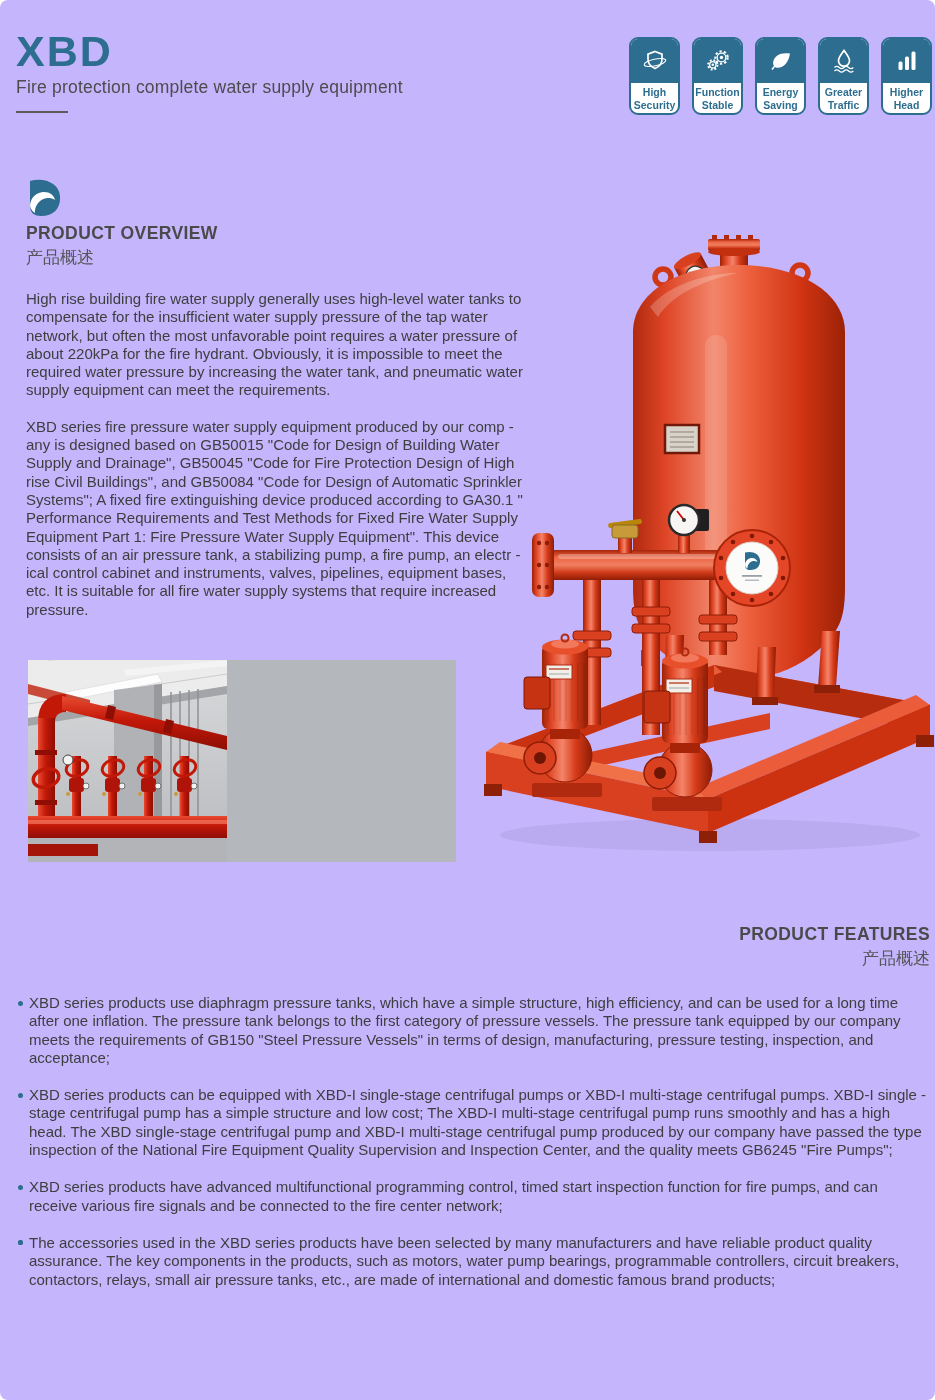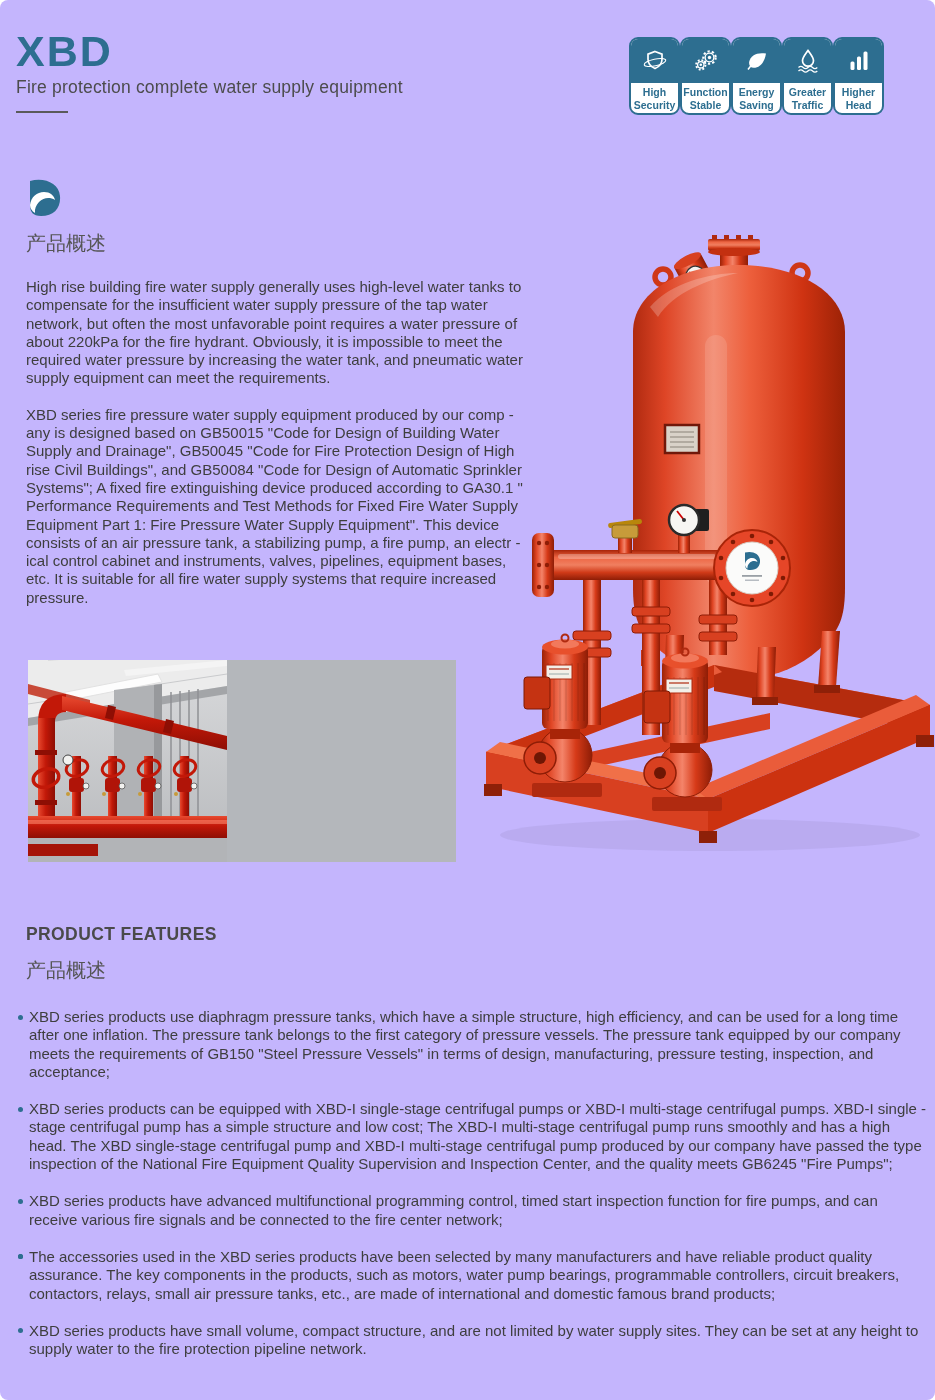--- a/index.html
+++ b/index.html
@@ -3,40 +3,40 @@
 <meta charset="utf-8">
 <style>
   html,body{margin:0;padding:0;background:#fff;}
   .page{position:relative;width:935px;height:1400px;background:#c4b5fd;overflow:hidden;
         font-family:Liberation Sans, sans-serif;color:#3e3e3e;border-radius:8px;}
   
   .brand{position:absolute;left:16px;top:28px;}
   .logo{font-size:43px;font-weight:bold;letter-spacing:2px;color:#2d6e90;line-height:1.1;}
   .subtitle{margin-top:2px;font-size:17.5px;color:#4c4c4c;letter-spacing:.2px;text-align:center;}
   .rule{margin-top:13px;width:52px;height:2px;background:#5a5a5a;}
-  .badges{position:absolute;left:629px;top:37px;display:flex;gap:0;}
+  .badges{position:absolute;left:629px;top:37px;display:flex;gap:12px;}
   .badge{box-sizing:border-box;width:51px;height:78px;border:2px solid #2d6e90;border-radius:9px;
          background:#fff;overflow:hidden;display:flex;flex-direction:column;}
   .badge-top{height:44px;background:#2d6e90;display:flex;align-items:center;justify-content:center;flex:none;}
   .badge-label{font-size:10.5px;font-weight:bold;color:#2d6e90;text-align:center;line-height:12.5px;margin-top:3px;}
   
   .overview{position:absolute;left:26px;top:178px;width:500px;}
   .section-mark{display:block;}
   .section-title{margin:5px 0 0;font-size:17.5px;font-weight:bold;color:#4a4a4a;letter-spacing:.4px;}
-  .section-sub{margin-top:12px;font-size:20px;color:#555;}
+  .section-sub{margin-top:2px;font-size:17px;color:#555;}
   .overview p{margin:0;font-size:15px;line-height:18.3px;color:#3e3e3e;}
   .overview p.p1{margin-top:21px;}
   .overview p.p2{margin-top:18px;}
   
   .equipment{position:absolute;left:470px;top:235px;width:465px;height:670px;}
   .photo{position:absolute;left:28px;top:660px;width:199px;height:202px;}
   .grayblock{position:absolute;left:227px;top:660px;width:229px;height:202px;background:#b4b7bb;}
   
   .features{position:absolute;left:18px;top:919px;width:912px;}
-  .features-head{margin-left:8px;}
+  .features-head{margin-left:8px;text-align:right;}
   .features ul{list-style:none;margin:24px 0 0;padding:0;}
   .features li{position:relative;padding-left:11px;margin-bottom:19px;font-size:15px;line-height:18.3px;color:#3e3e3e;}
   .dot{position:absolute;left:0;top:6.5px;width:5px;height:5px;border-radius:50%;background:#2d6e90;}
 </style>
 </head>
 <body>
 
 <div class="page">
 
   <div class="brand">
@@ -114,20 +114,21 @@
           <div>Head</div>
       </div>
     </div>
   </div>
 
   <div class="overview">
     <svg class="section-mark" width="36" height="40" viewBox="0 0 36 40">
       <path d="M4 3 C18 -1 33 5 34 18 C35 30 28 38 15 38 C7 38 4 34 4 27 Z" fill="#2d6e90"></path>
       <path d="M4 27 C5 19 11 14 18 14 C24 14 28 17.5 29 22 C24 19 17.5 19.5 13 24 C10 27 8.5 31 9 35 C6 33 4 30.5 4 27 Z" fill="#fff"></path>
     </svg>
+    <h2 class="section-title">PRODUCT OVERVIEW</h2>
     <div class="section-sub">产品概述</div>
     <p class="p1">High rise building fire water supply generally uses high-level water tanks to compensate for the insufficient water supply pressure of the tap water network, but often the most unfavorable point requires a water pressure of about 220kPa for the fire hydrant. Obviously, it is impossible to meet the required water pressure by increasing the water tank, and pneumatic water supply equipment can meet the requirements.</p>
     <p class="p2">XBD series fire pressure water supply equipment produced by our comp -any is designed based on GB50015 "Code for Design of Building Water Supply and Drainage", GB50045 "Code for Fire Protection Design of High rise Civil Buildings", and GB50084 "Code for Design of Automatic Sprinkler Systems"; A fixed fire extinguishing device produced according to GA30.1 " Performance Requirements and Test Methods for Fixed Fire Water Supply Equipment Part 1: Fire Pressure Water Supply Equipment". This device consists of an air pressure tank, a stabilizing pump, a fire pump, an electr -ical control cabinet and instruments, valves, pipelines, equipment bases, etc. It is suitable for all fire water supply systems that require increased pressure.</p>
   </div>
 
   <svg class="equipment" viewBox="0 0 465 670">
     <defs>
       <linearGradient id="gTank" x1="0" x2="1" y1="0" y2="0">
         <stop offset="0" stop-color="#b02a10"></stop>
           <stop offset=".15" stop-color="#de4526"></stop>
@@ -399,17 +400,16 @@
     <div class="features-head">
       <h2 class="section-title">PRODUCT FEATURES</h2>
       <div class="section-sub">产品概述</div>
     </div>
     <ul>
       <li><span class="dot"></span><span>XBD series products use diaphragm pressure tanks, which have a simple structure, high efficiency, and can be used for a long time after one inflation. The pressure tank belongs to the first category of pressure vessels. The pressure tank equipped by our company meets the requirements of GB150 "Steel Pressure Vessels" in terms of design, manufacturing, pressure testing, inspection, and acceptance;</span></li>
       <li><span class="dot"></span><span>XBD series products can be equipped with XBD-I single-stage centrifugal pumps or XBD-I multi-stage centrifugal pumps. XBD-I single -stage centrifugal pump has a simple structure and low cost; The XBD-I multi-stage centrifugal pump runs smoothly and has a high head. The XBD single-stage centrifugal pump and XBD-I multi-stage centrifugal pump produced by our company have passed the type inspection of the National Fire Equipment Quality Supervision and Inspection Center, and the quality meets GB6245 "Fire Pumps";</span></li>
       <li><span class="dot"></span><span>XBD series products have advanced multifunctional programming control, timed start inspection function for fire pumps, and can receive various fire signals and be connected to the fire center network;</span></li>
       <li><span class="dot"></span></li>
       <li><span class="dot"></span><span>The accessories used in the XBD series products have been selected by many manufacturers and have reliable product quality assurance. The key components in the products, such as motors, water pump bearings, programmable controllers, circuit breakers, contactors, relays, small air pressure tanks, etc., are made of international and domestic famous brand products;</span></li>
-      <li><span class="dot"></span><span>XBD series products have small volume, compact structure, and are not limited by water supply sites. They can be set at any height to supply water to the fire protection pipeline network.</span></li>
     </ul>
   </div>
 
 </div>
 
 </body></html>

